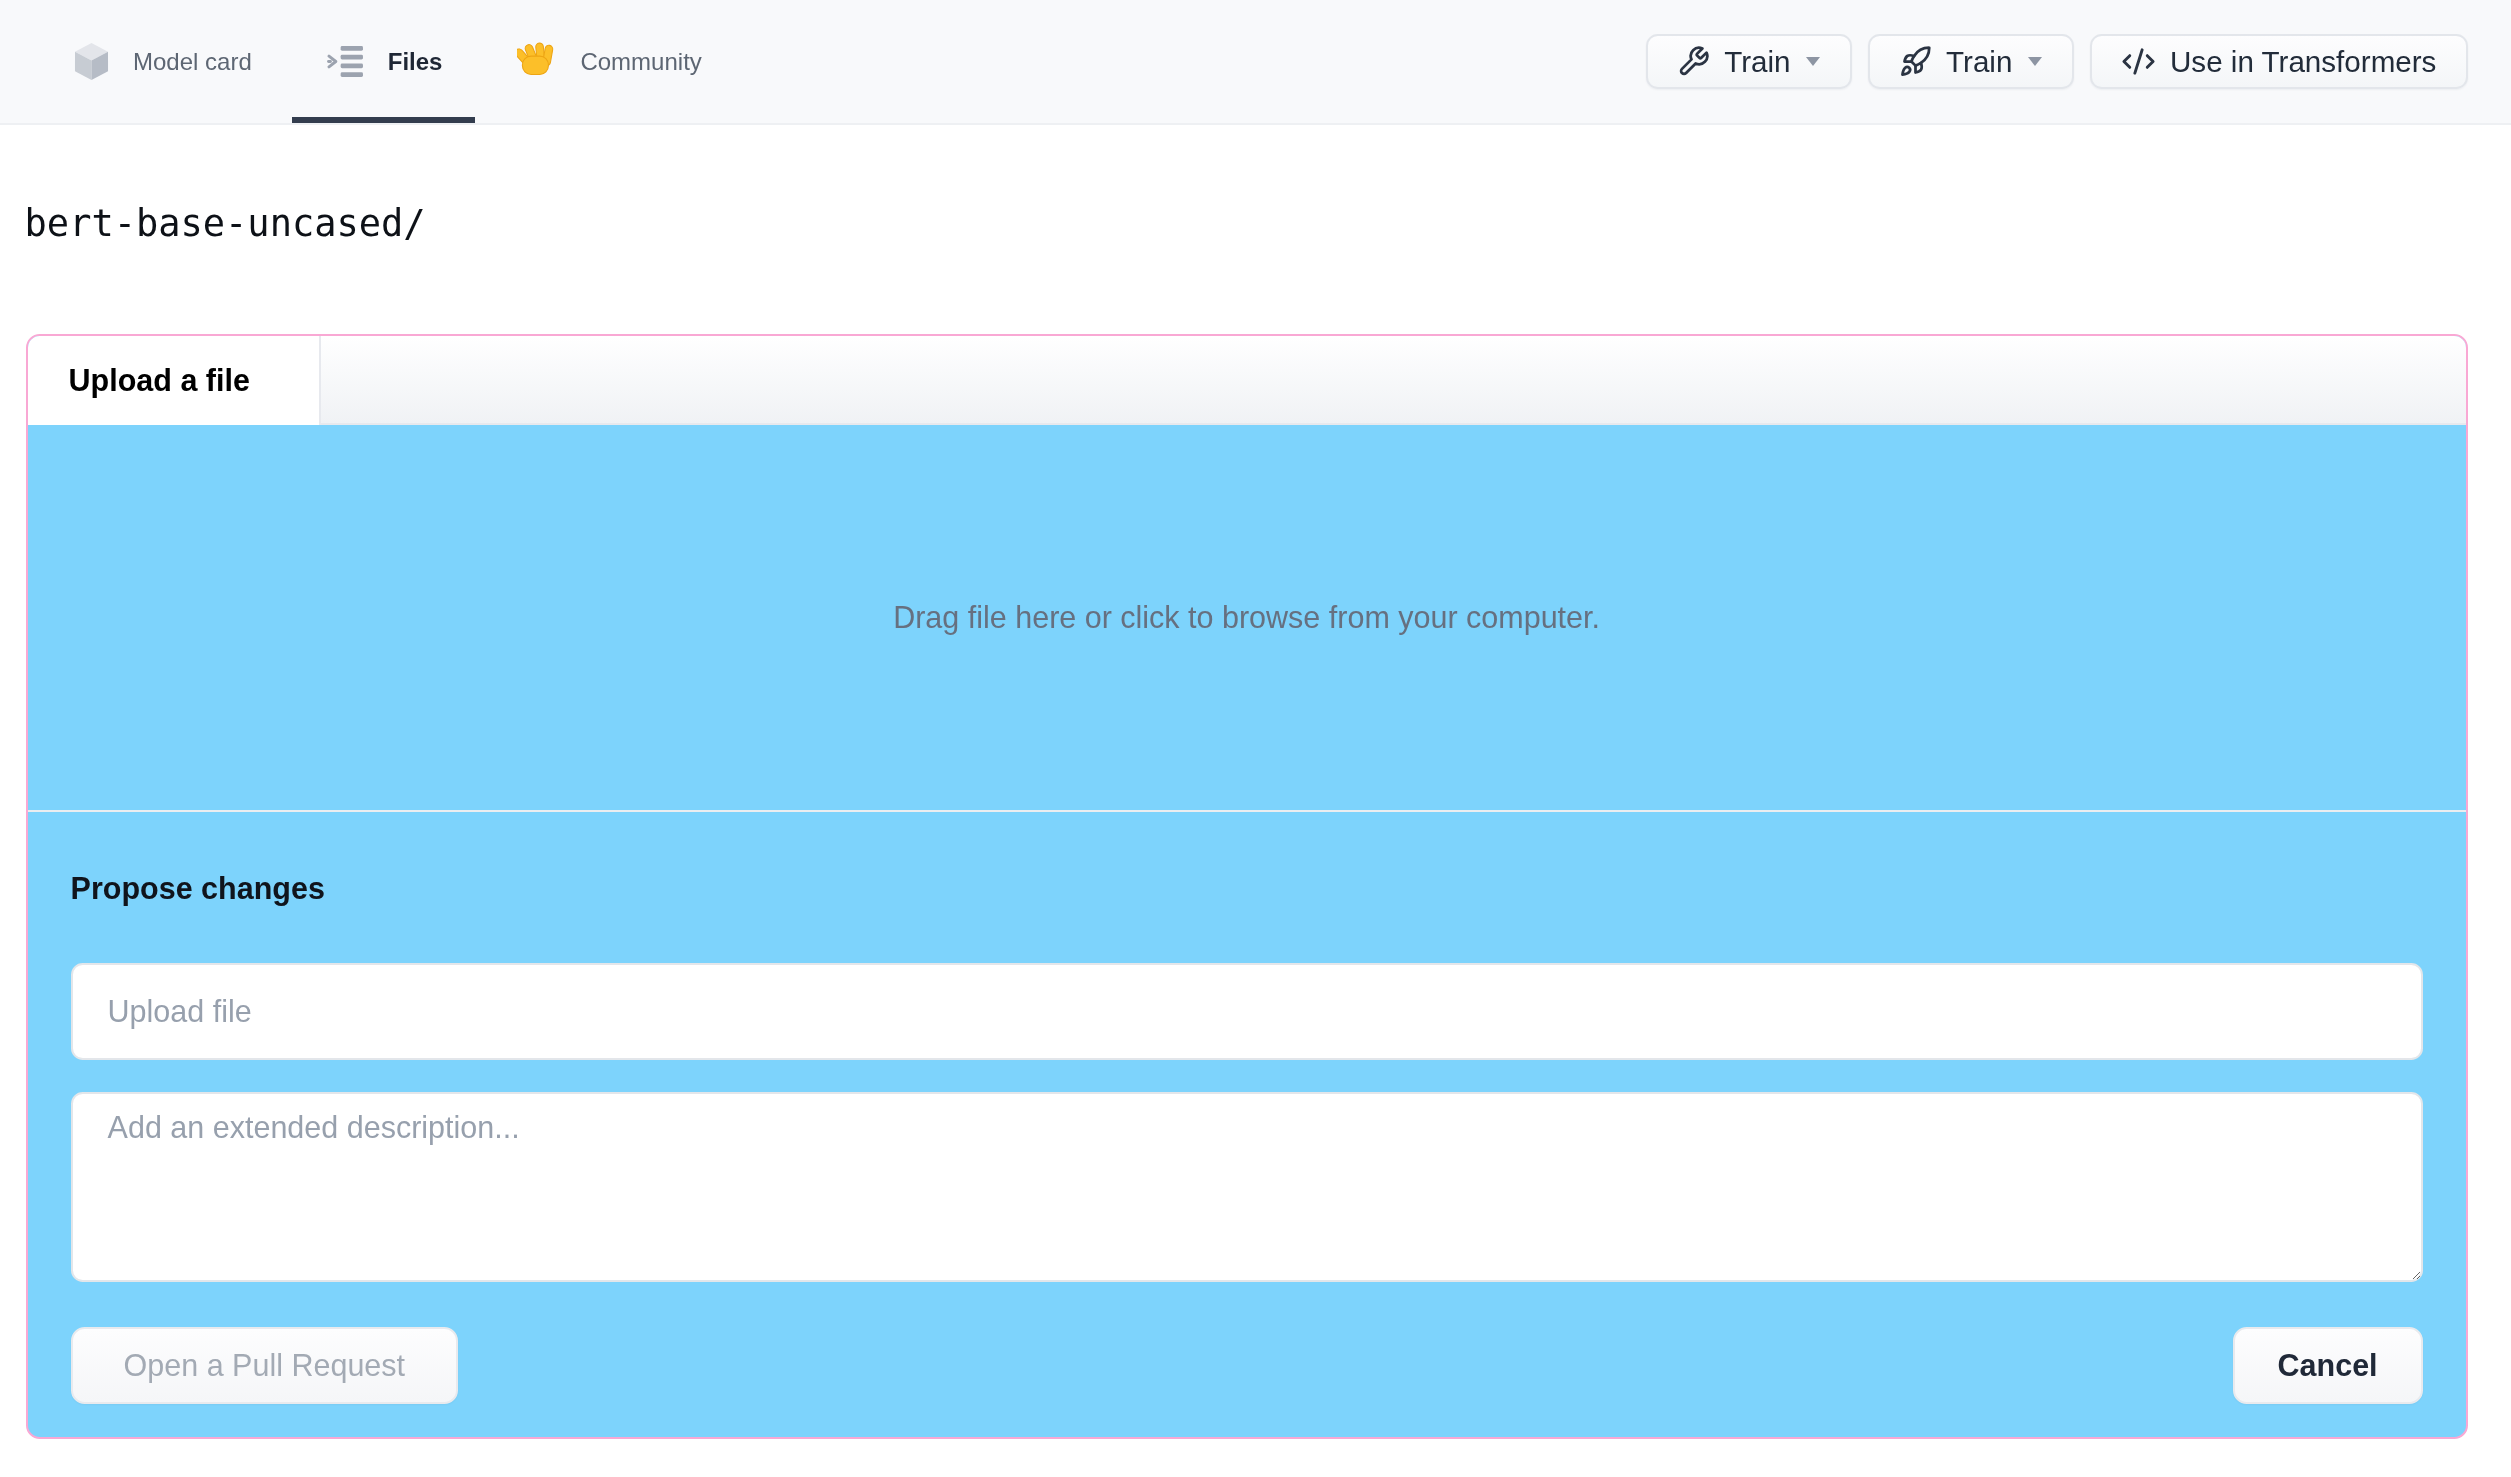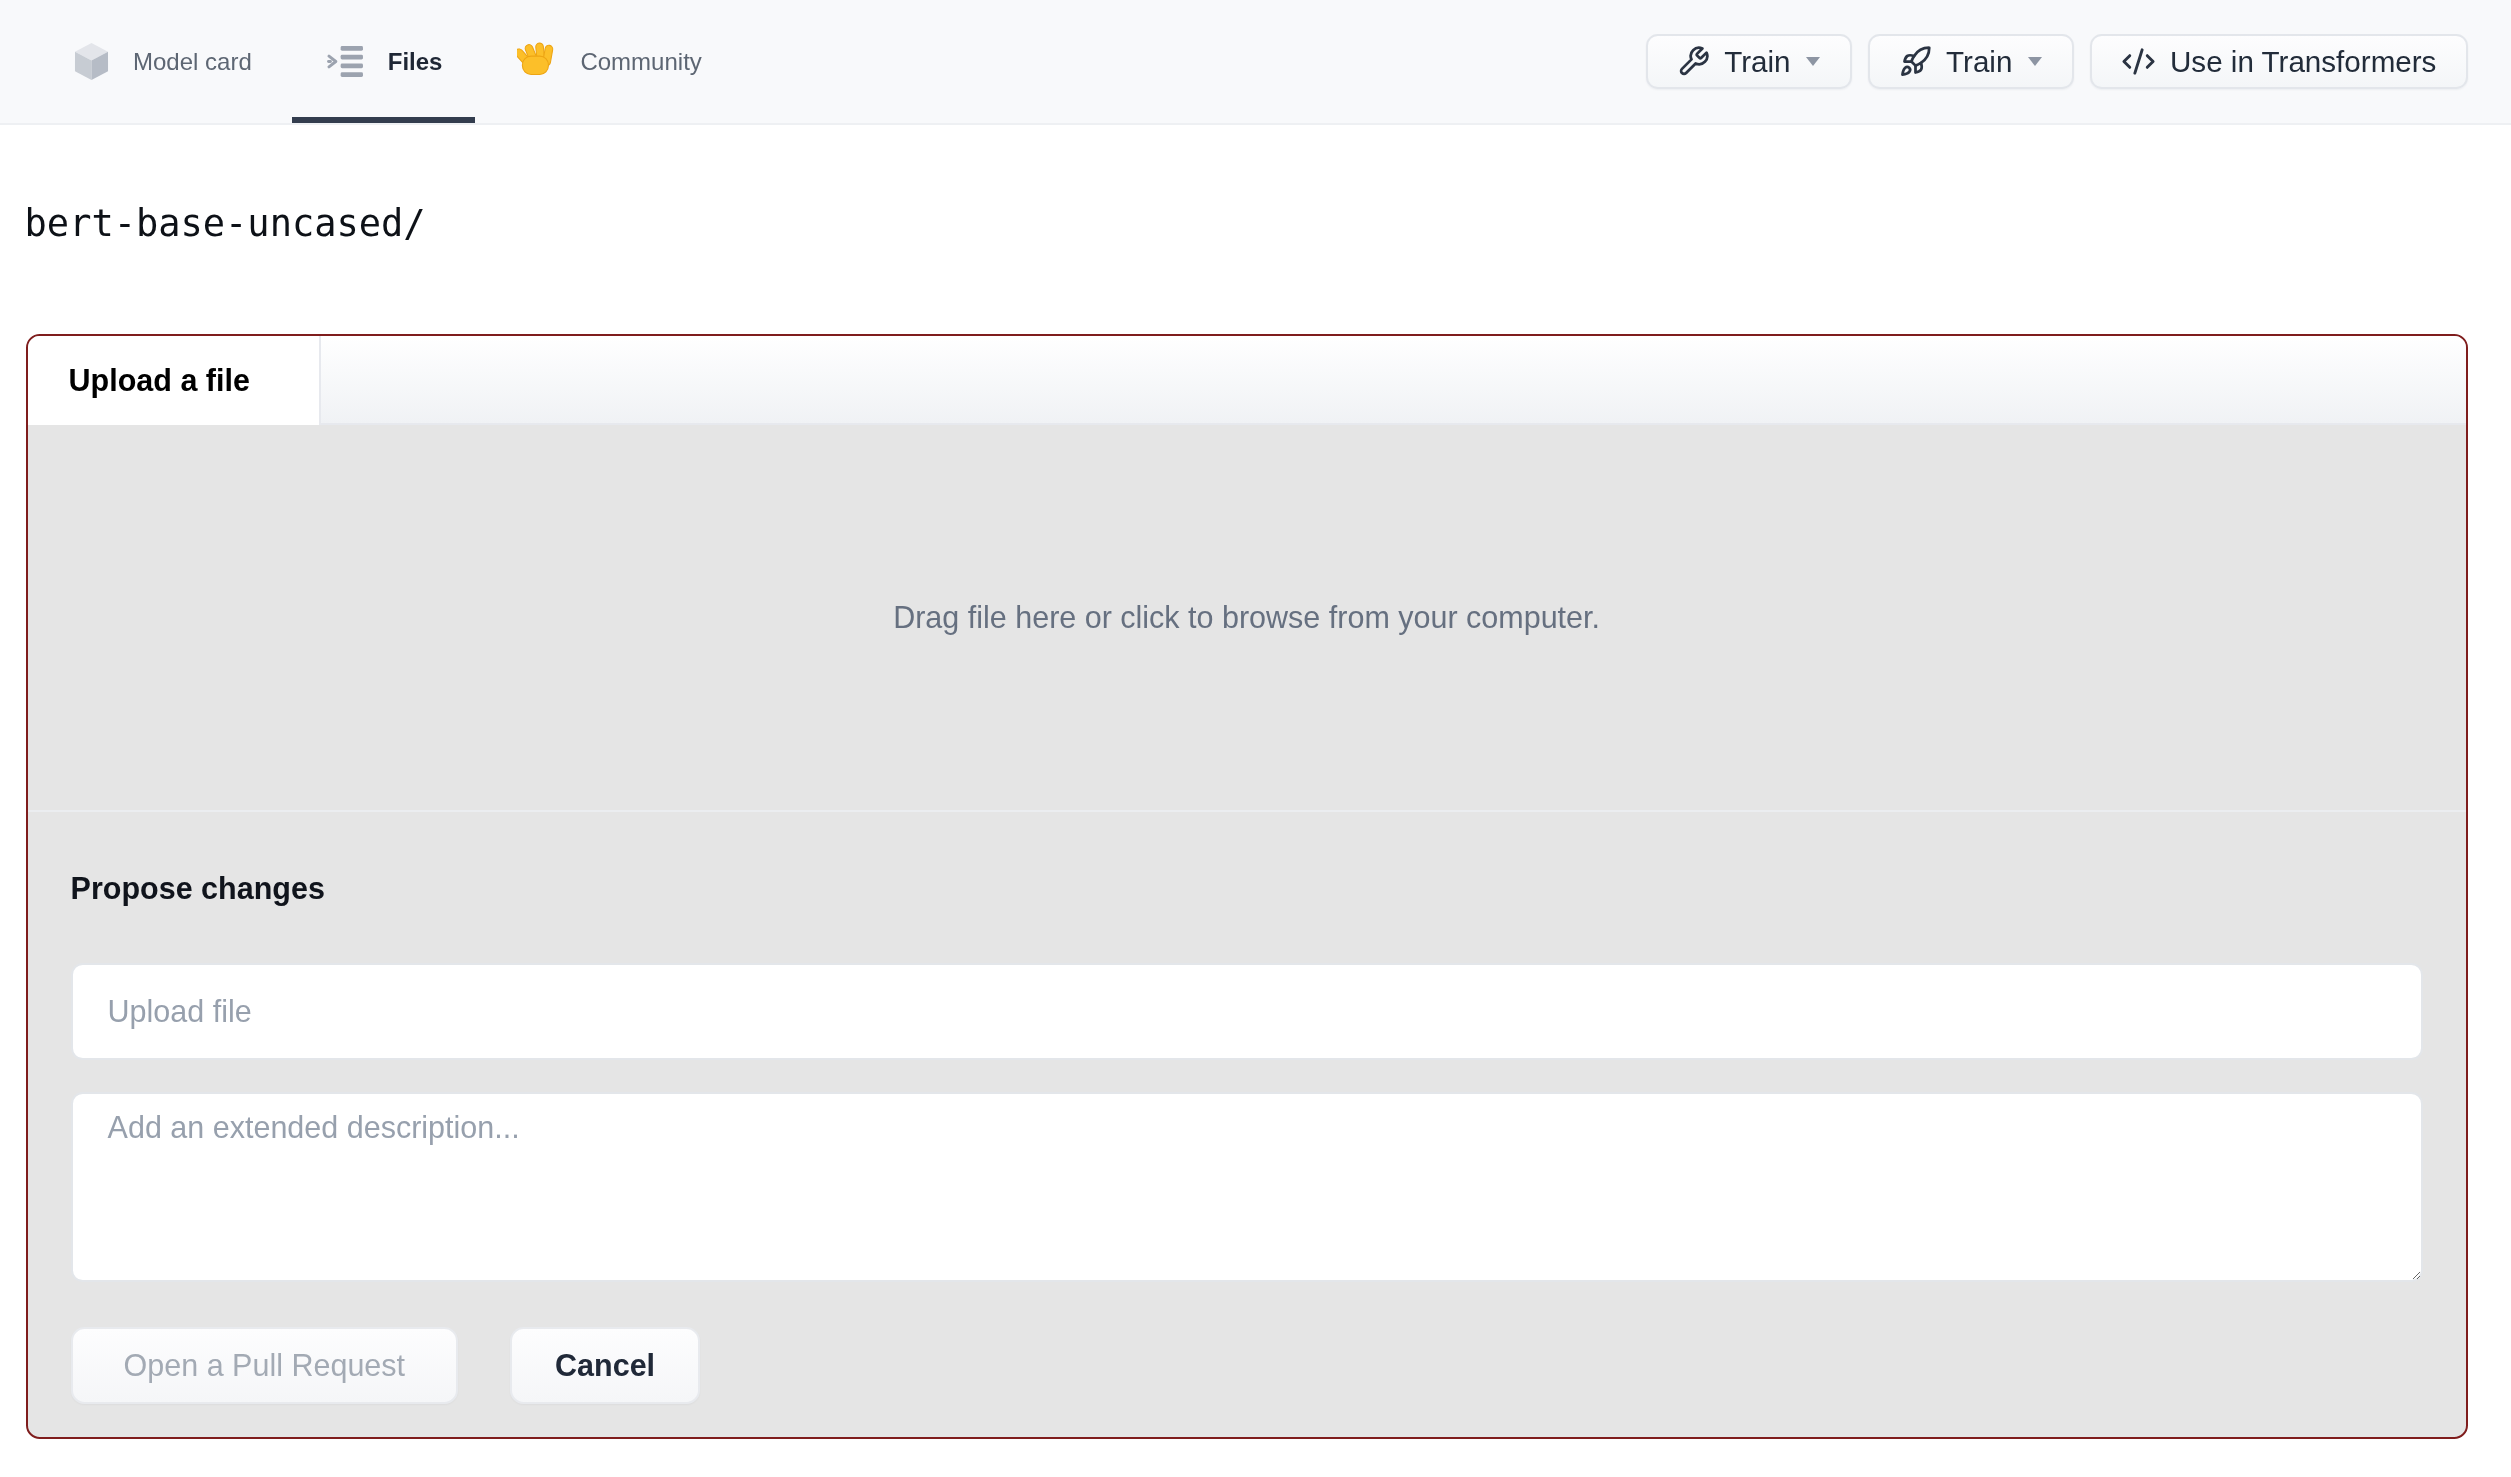--- a/index.html
+++ b/index.html
@@ -27,22 +27,22 @@
   .caret { width:0; height:0; border-left:7.9px solid transparent;
            border-right:7.9px solid transparent; border-top:9.9px solid #8d95a3;
            margin-left:2px; }
 
   
   .breadcrumb { margin:77px 0 0 24.6px; font-family:"DejaVu Sans Mono", monospace;
                 font-size:37px; color:#0d1117; }
 
   
   .card { margin:89px 0 0 25.6px; width:2442px; height:1105px;
-          border:2px solid #7f1d1d; border-radius:13.8px; overflow:hidden;
-          background:#e5e5e5; }
+          border:2px solid #f9a8d4; border-radius:13.8px; overflow:hidden;
+          background:#7dd3fc; }
   .tabbar { height:89px; display:flex; align-items:stretch; }
   .tab-active { width:293px; background:#ffffff; border-right:2px solid #e7e9ee;
                 display:flex; align-items:center; padding-left:41px;
                 font-size:30.5px; font-weight:700; color:#000000; cursor:pointer;
                 white-space:nowrap; }
   .tab-rest { flex:1; background:linear-gradient(180deg,#ffffff,#f0f2f5);
               border-bottom:2px solid #e7e9ee; }
 
   .dropzone { height:387px; border-bottom:2px solid #ebedf0;
               display:flex; align-items:center; justify-content:center;
@@ -50,21 +50,21 @@
 
   .propose { padding:55px 43px 0 43px; }
   .propose h3 { font-size:30.5px; font-weight:700; color:#10141c; line-height:43px; }
   .field { display:block; width:100%; border:2px solid #e3e6ea; border-radius:11.8px;
            font-family:"Liberation Sans", sans-serif; font-size:30.5px; color:#1f2937;
            background:#ffffff; outline:none; }
   .field::placeholder { color:#97a0ad; opacity:1; }
   input.field { height:97px; margin-top:53px; padding:16px 35px; }
   textarea.field { height:190px; margin-top:32px; padding:13px 35px;
                    resize:both; line-height:1.35; }
-  .btn-row { margin-top:45px; display:flex; gap:28px; }
+  .btn-row { margin-top:45px; display:flex; gap:28px;justify-content:space-between; }
   .btn { height:77px; border-radius:13.8px; border:2px solid #e8eaee;
          background:linear-gradient(180deg,#fdfdfe,#f5f6f8);
          font-family:"Liberation Sans", sans-serif;
          font-size:30.5px; padding:0 51px; cursor:pointer;
          box-shadow:0 1px 2px rgba(20,30,50,.04); white-space:nowrap; }
   .btn.disabled { color:#a3aab4; }
   .btn.cancel { color:#202938; font-weight:600; padding:10px 43px;margin-left:24px; }
 
   svg { display:block; }
 </style>

